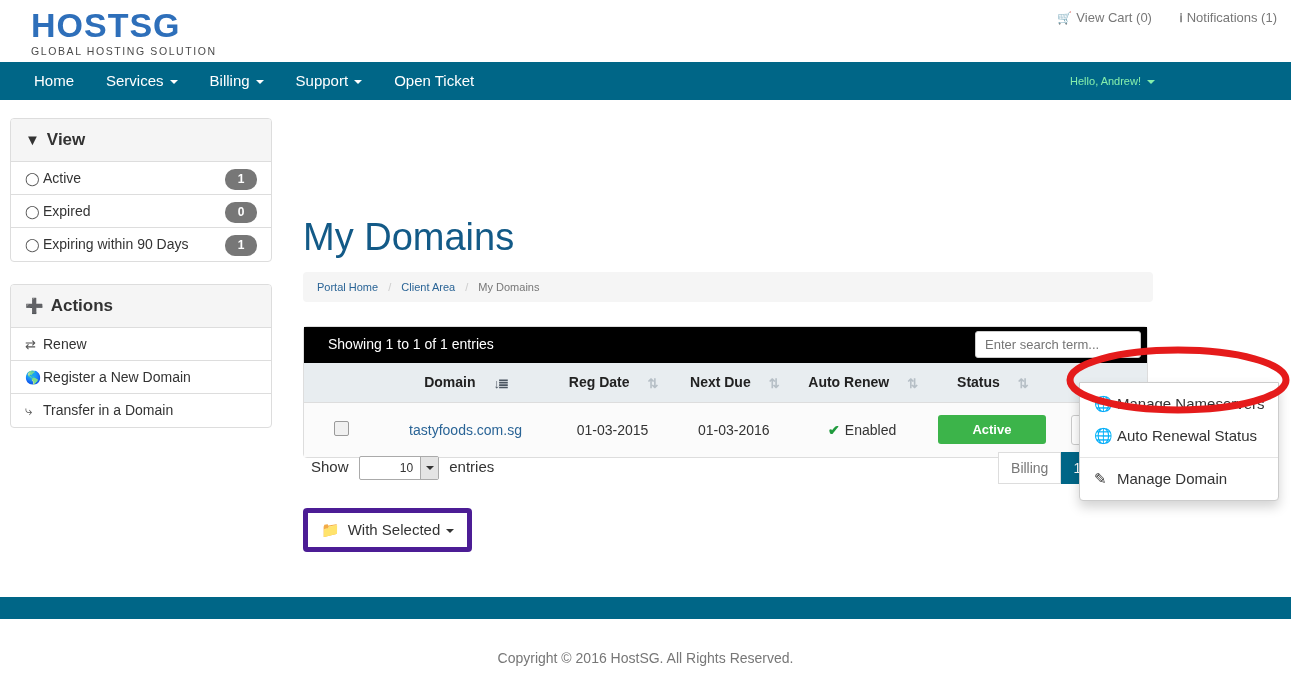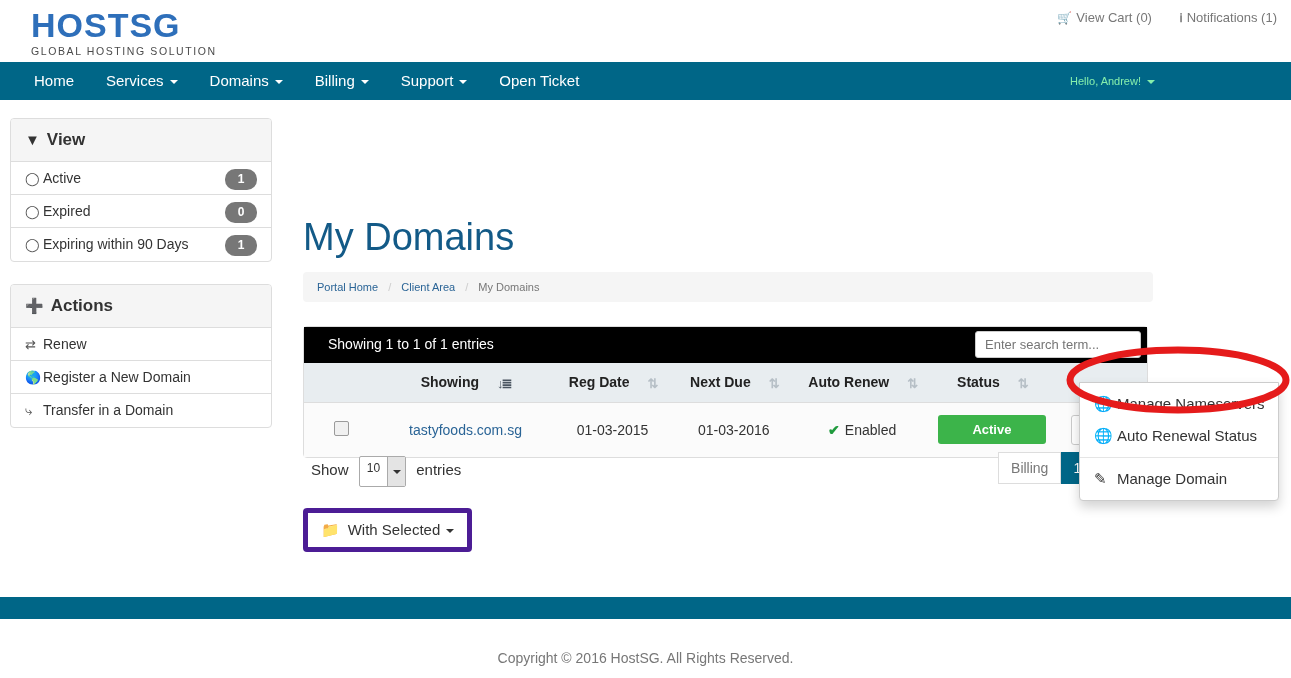--- a/index.html
+++ b/index.html
@@ -301,26 +301,27 @@
     position: absolute;
     left: 8px; top: 8px;
     font-size: 15px;
     color: #333333;
   }
   .sel {
     display: inline-flex;
     align-items: stretch;
     border: 1px solid #aaaaaa;
     border-radius: 2px;
-    height: 31px;
+    height: 24px;
     margin: 0 6px;
     vertical-align: middle;
     background: #ffffff;
     overflow: hidden;
     cursor: pointer;
+    padding-left: 33px;
   }
   .sel-val { padding: 0 7px; font-size: 12px; line-height: 22px; color: #333; }
   .sel-arrow {
     width: 18px; background: #e4e4e4;
     border-left: 1px solid #aaaaaa;
     display: flex; align-items: center; justify-content: center;
   }
   .pager {
     position: absolute;
     right: 0; top: 4px;
@@ -382,21 +383,20 @@
   <div class="top-right">
     <a href="#"><span class="ic">🛒</span><span>View Cart (0)</span></a>
     <a href="#"><span class="ic"><b>ℹ</b></span><span>Notifications (1)</span></a>
   </div>
 </div>
 
 <div class="navbar">
   <div class="nav-left">
     <div class="nav-item"><span>Home</span></div>
     <div class="nav-item"><span>Services</span><span class="caret"></span></div>
-    <div class="nav-item"><span>Domains</span><span class="caret"></span></div>
     <div class="nav-item"><span>Billing</span><span class="caret"></span></div>
     <div class="nav-item"><span>Support</span><span class="caret"></span></div>
     <div class="nav-item"><span>Open Ticket</span></div>
   </div>
   <div class="nav-right">
     <span>Hello, Andrew!</span><span class="caret"></span>
   </div>
 </div>
 
 <div class="page">
@@ -453,21 +453,21 @@
     <div class="table-wrap">
       <div class="table-head-bar">
         <span>Showing 1 to 1 of 1 entries</span>
         <input class="search-input" type="text" placeholder="Enter search term..." style="">
       </div>
 
       <table class="dt">
         <thead>
           <tr>
             <th class="first" style="width:92px"><span></span></th>
-            <th style="width:190px"><span>Showing</span><span class="sorticon active">↓≣</span></th>
+            <th style="width:190px"><span>Domain</span><span class="sorticon active">↓≣</span></th>
             <th style="width:128px"><span>Reg Date</span><span class="sorticon">⇅</span></th>
             <th style="width:128px"><span>Next Due</span><span class="sorticon">⇅</span></th>
             <th style="width:140px"><span>Auto Renew</span><span class="sorticon">⇅</span></th>
             <th style="width:110px"><span>Status</span><span class="sorticon">⇅</span></th>
             <th style="width:100px"><span></span></th>
           </tr>
         </thead>
         <tbody>
           <tr>
             <td><span class="cb"></span></td>

